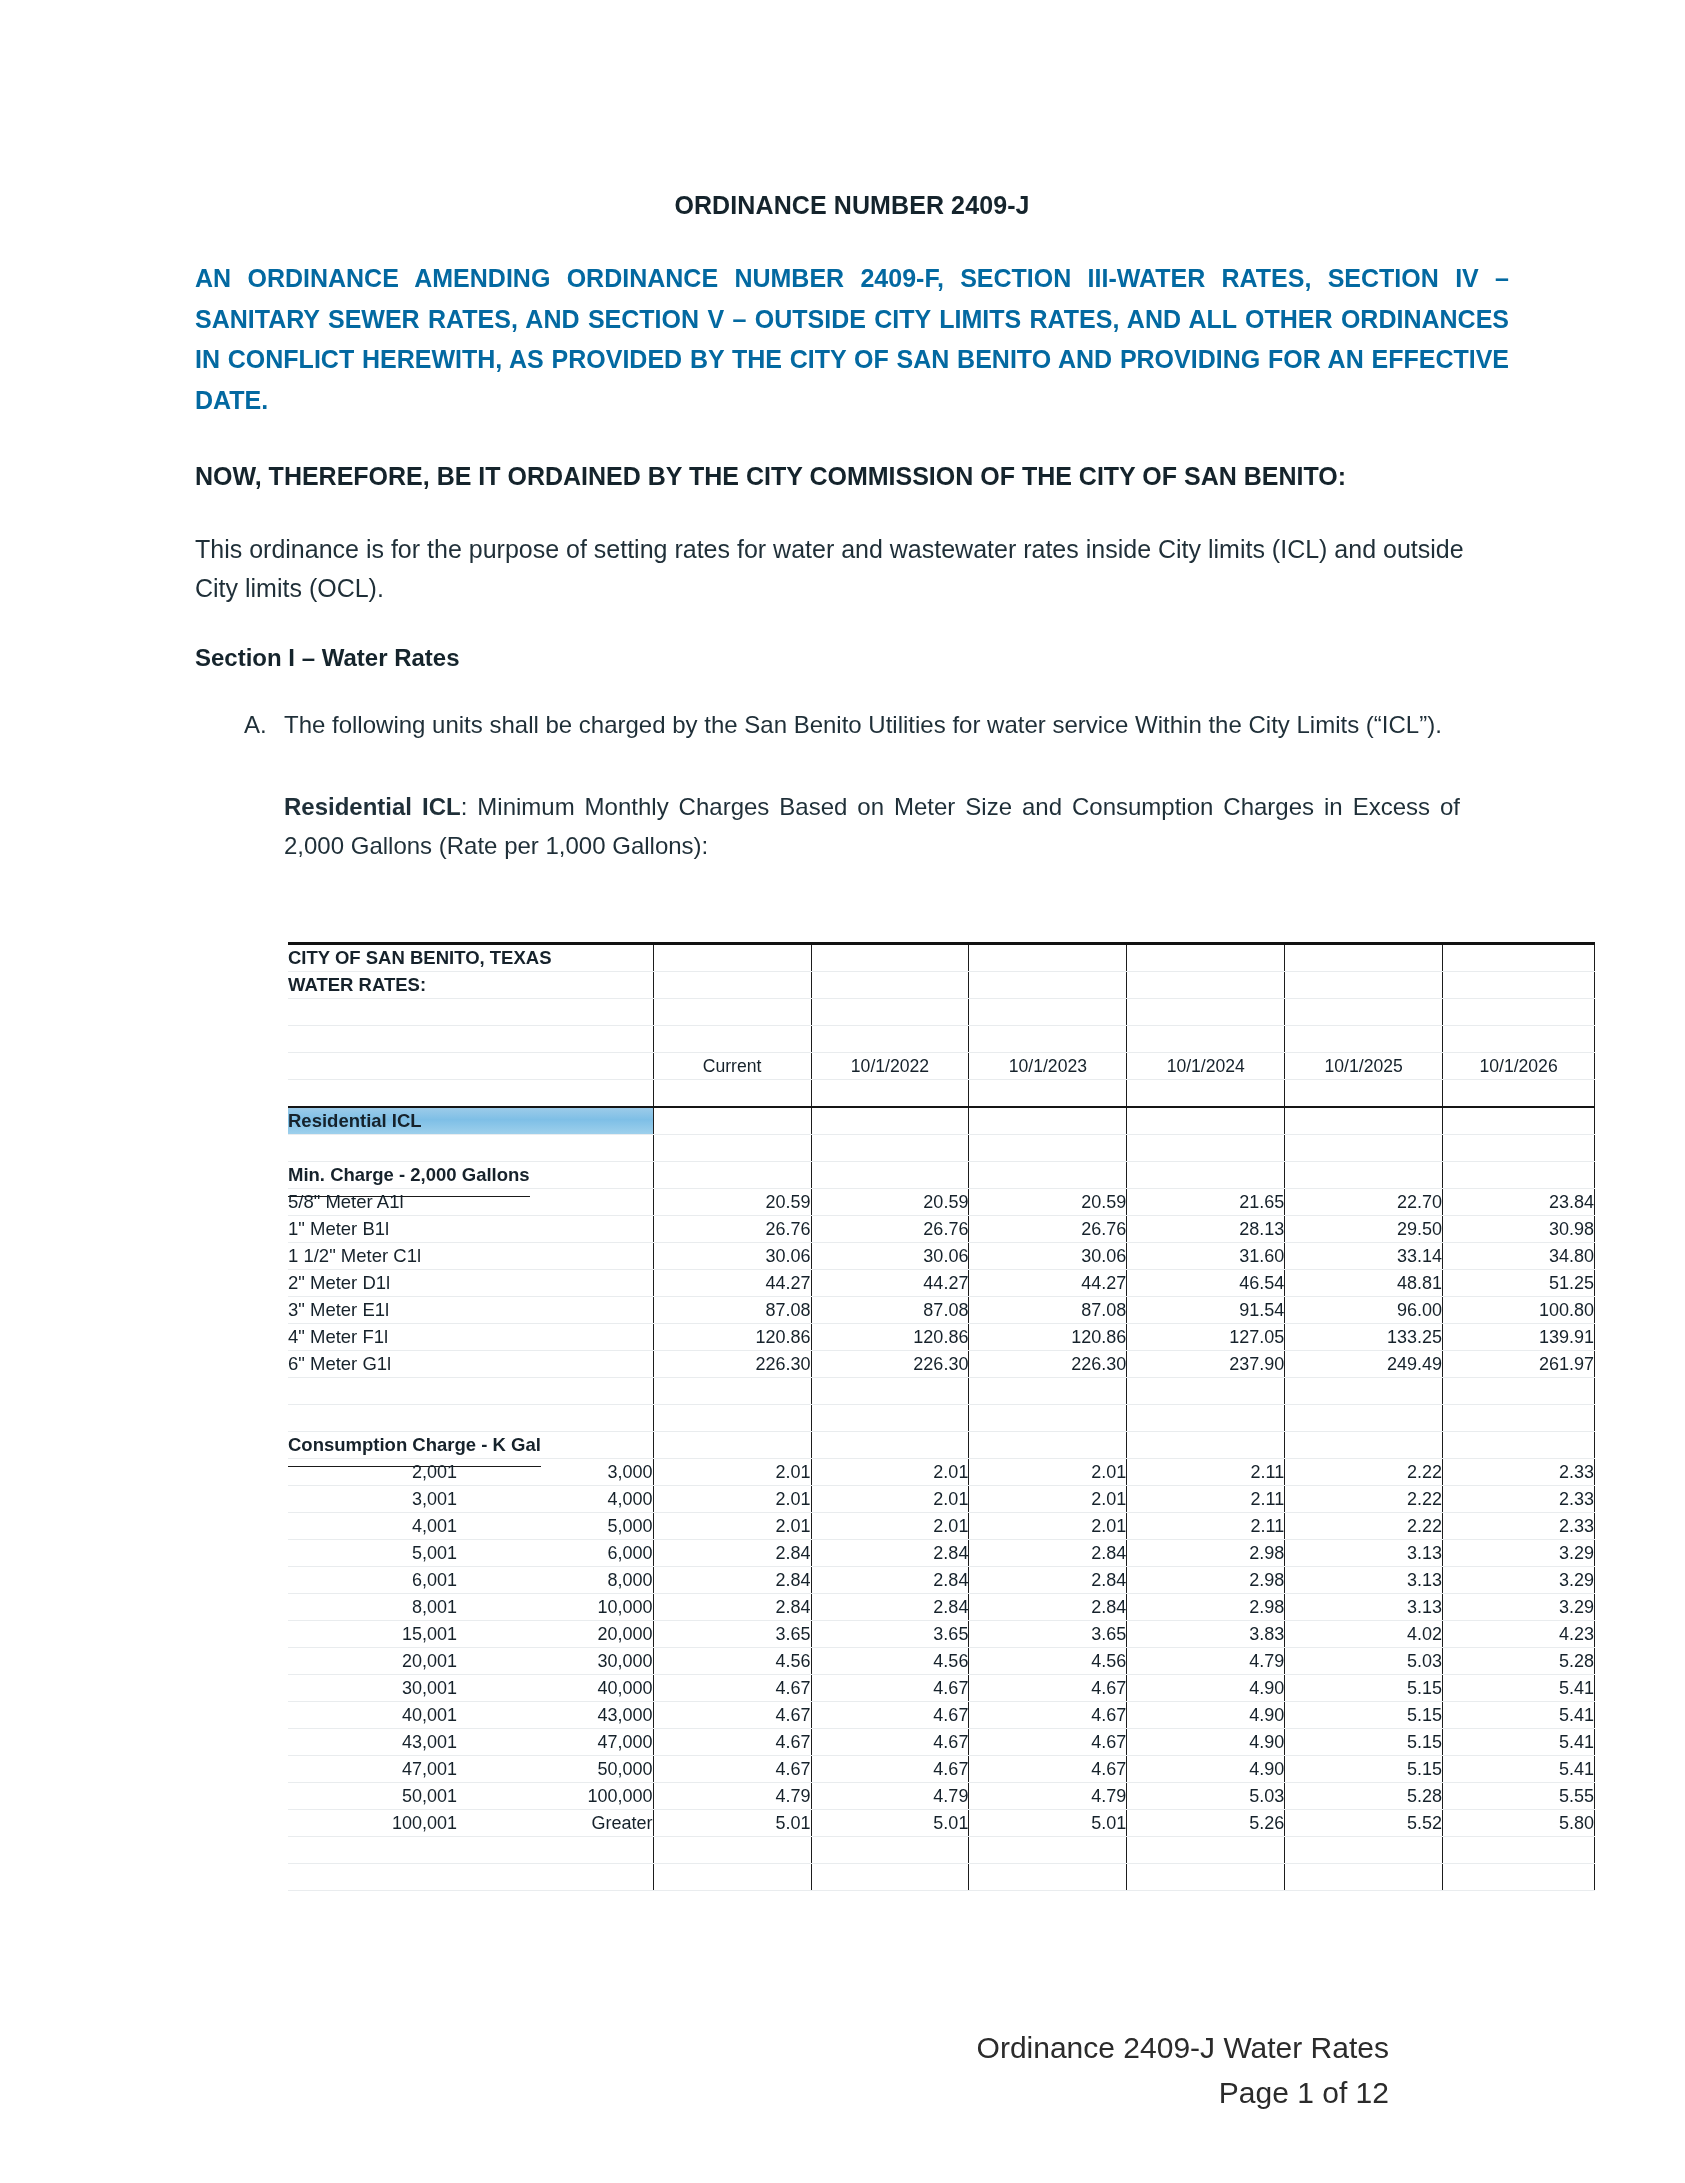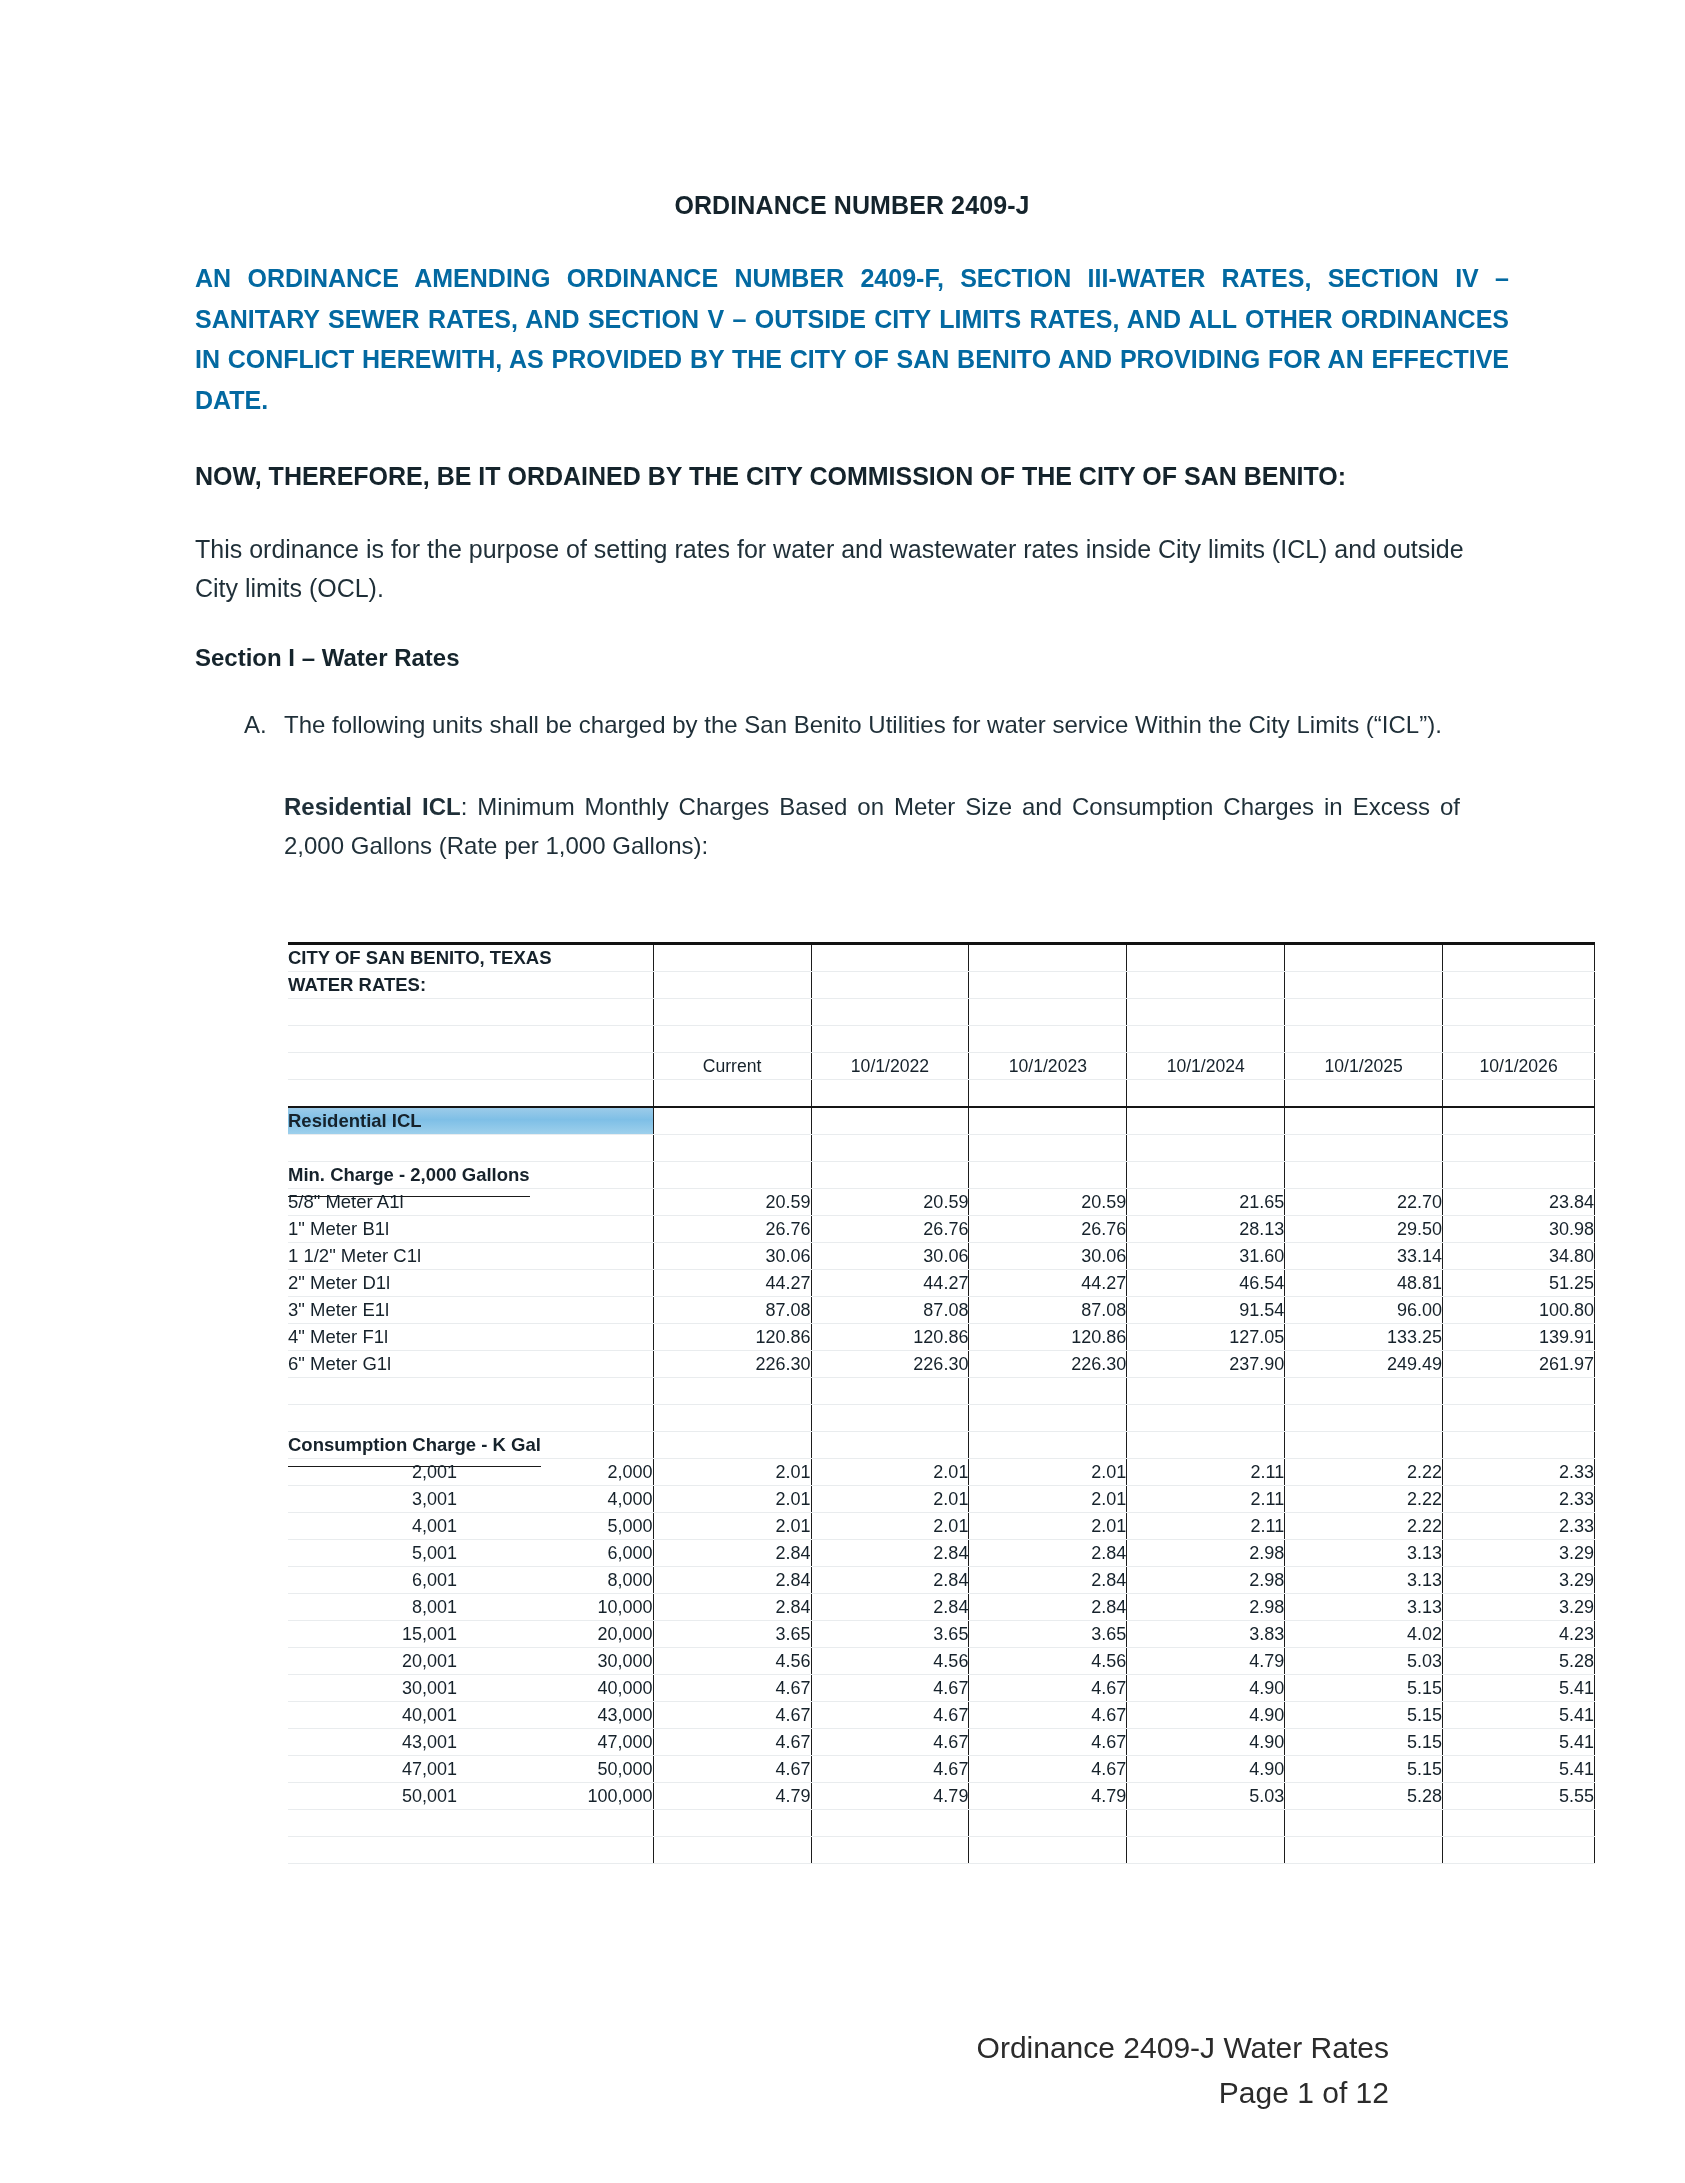--- a/index.html
+++ b/index.html
@@ -380,21 +380,21 @@
           <td class="vline-l"></td>
             <td class="vline-l"></td>
           <td class="vline-l"></td>
             <td class="vline-l"></td>
           <td class="vline-l"></td>
             <td class="vline-l vline-r"></td>
         </tr>
 
         <tr class="tall-row">
           <td class="rng">2,001</td>
-          <td class="rng">2,000</td>
+          <td class="rng">3,000</td>
           <td class="vline-l num">2.01</td>
           <td class="vline-l num">2.01</td>
           <td class="vline-l num">2.01</td>
           <td class="vline-l num">2.11</td>
           <td class="vline-l num">2.22</td>
           <td class="vline-l vline-r num">2.33</td>
         </tr>
         <tr class="tall-row">
           <td class="rng">3,001</td>
           <td class="rng">4,000</td>
@@ -508,20 +508,30 @@
         <tr class="tall-row">
           <td class="rng">50,001</td>
           <td class="rng">100,000</td>
           <td class="vline-l num">4.79</td>
           <td class="vline-l num">4.79</td>
           <td class="vline-l num">4.79</td>
           <td class="vline-l num">5.03</td>
           <td class="vline-l num">5.28</td>
           <td class="vline-l vline-r num">5.55</td>
         </tr>
+        <tr class="tall-row">
+          <td class="rng">100,001</td>
+          <td class="rng">Greater</td>
+          <td class="vline-l num">5.01</td>
+          <td class="vline-l num">5.01</td>
+          <td class="vline-l num">5.01</td>
+          <td class="vline-l num">5.26</td>
+          <td class="vline-l num">5.52</td>
+          <td class="vline-l vline-r num">5.80</td>
+        </tr>
 
         <tr class="spacer-row">
           <td colspan="2"></td>
           <td class="vline-l"></td>
             <td class="vline-l"></td>
           <td class="vline-l"></td>
             <td class="vline-l"></td>
           <td class="vline-l"></td>
             <td class="vline-l vline-r"></td>
         </tr>

